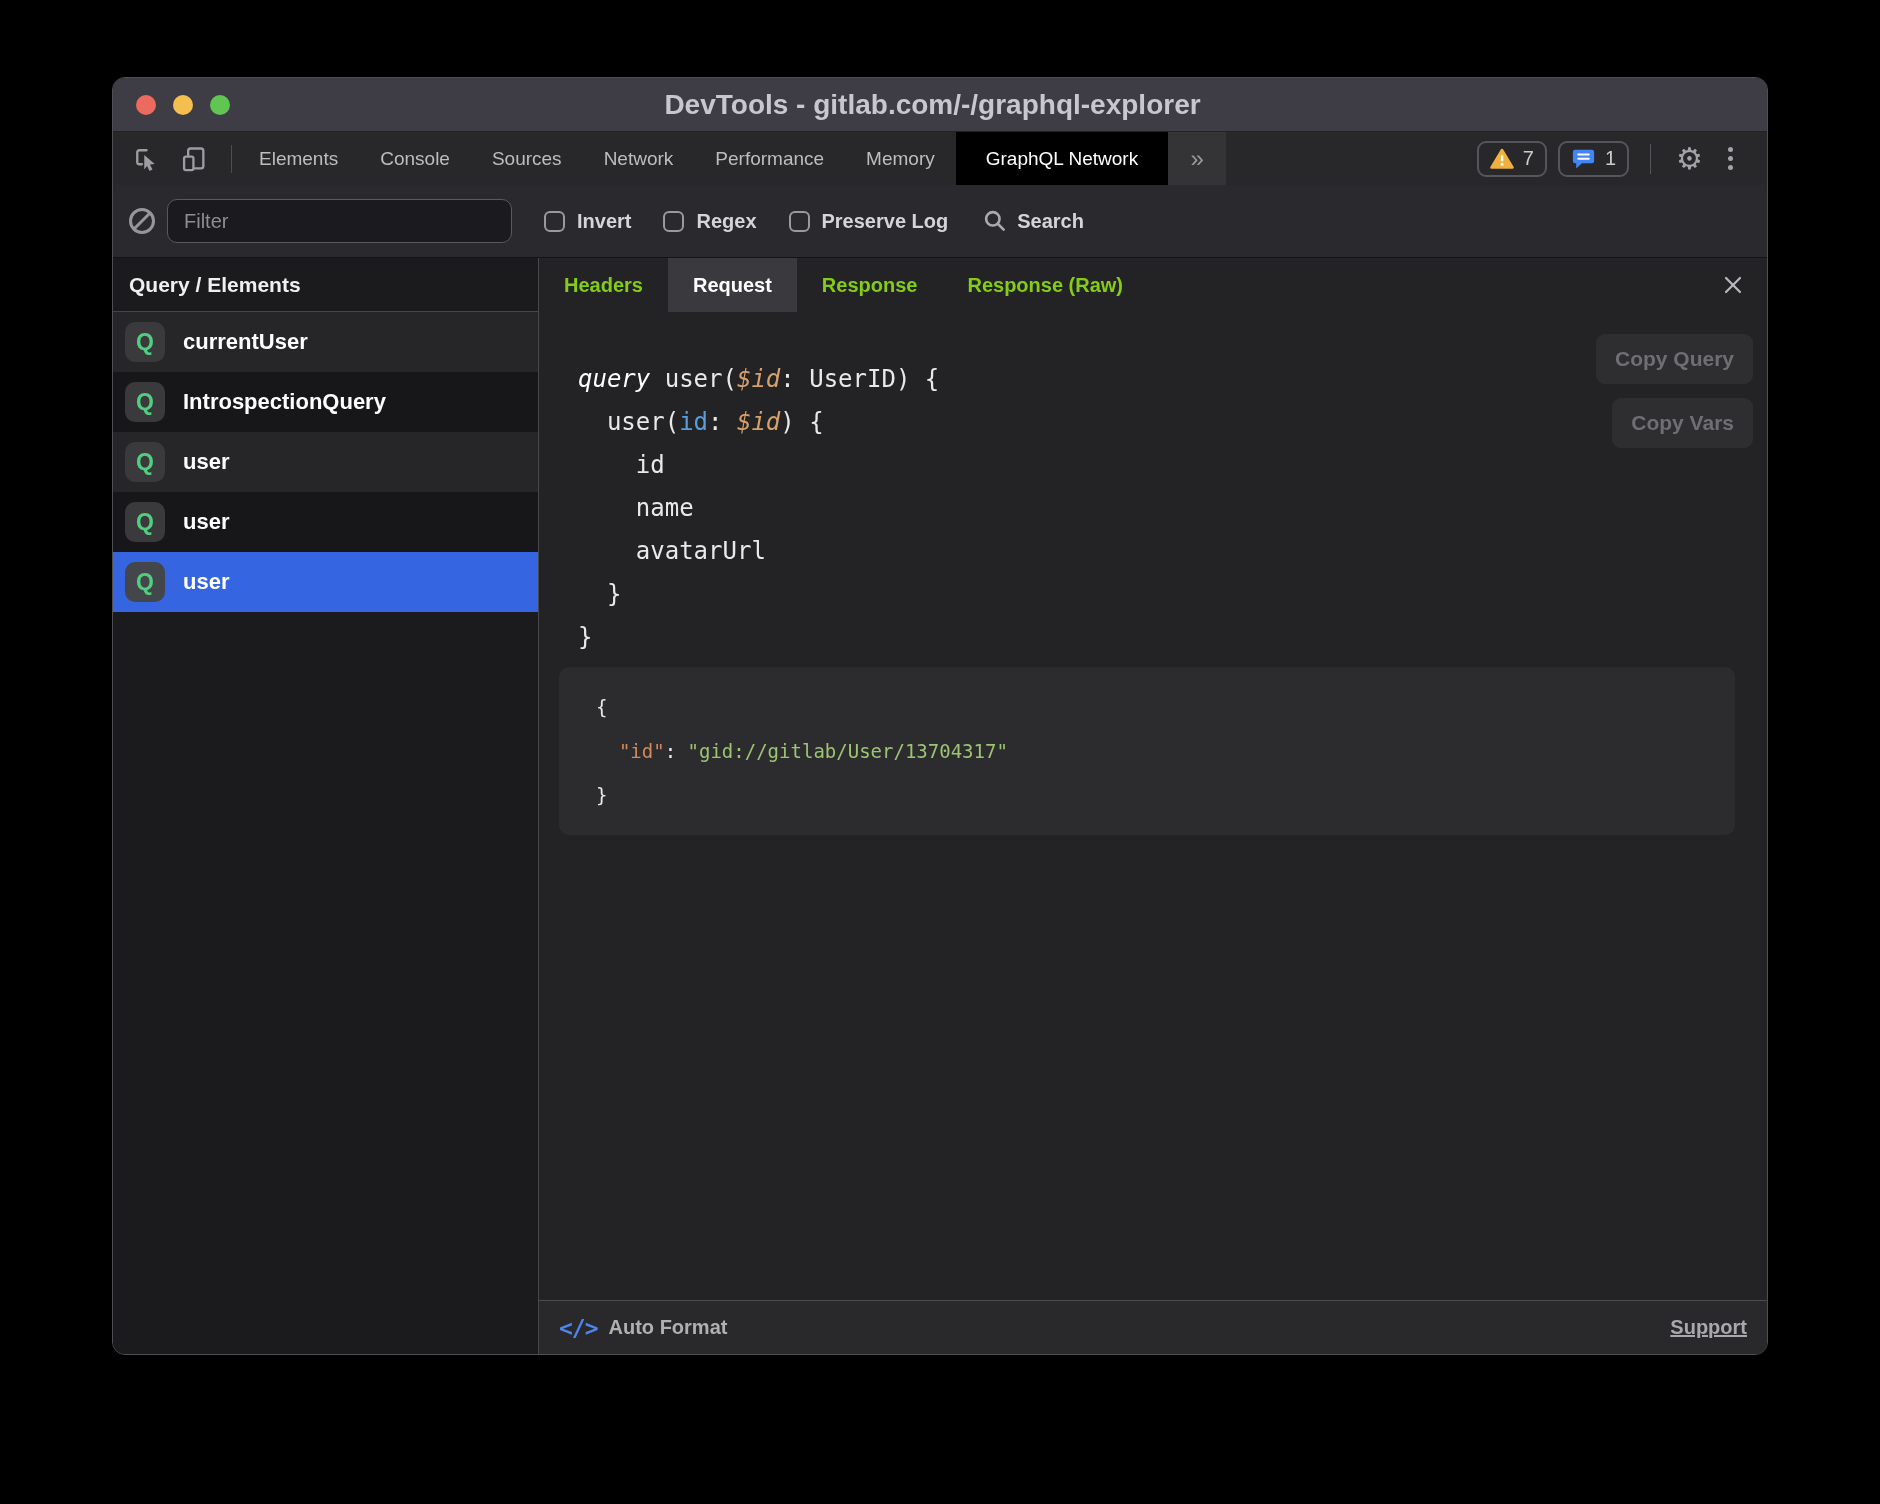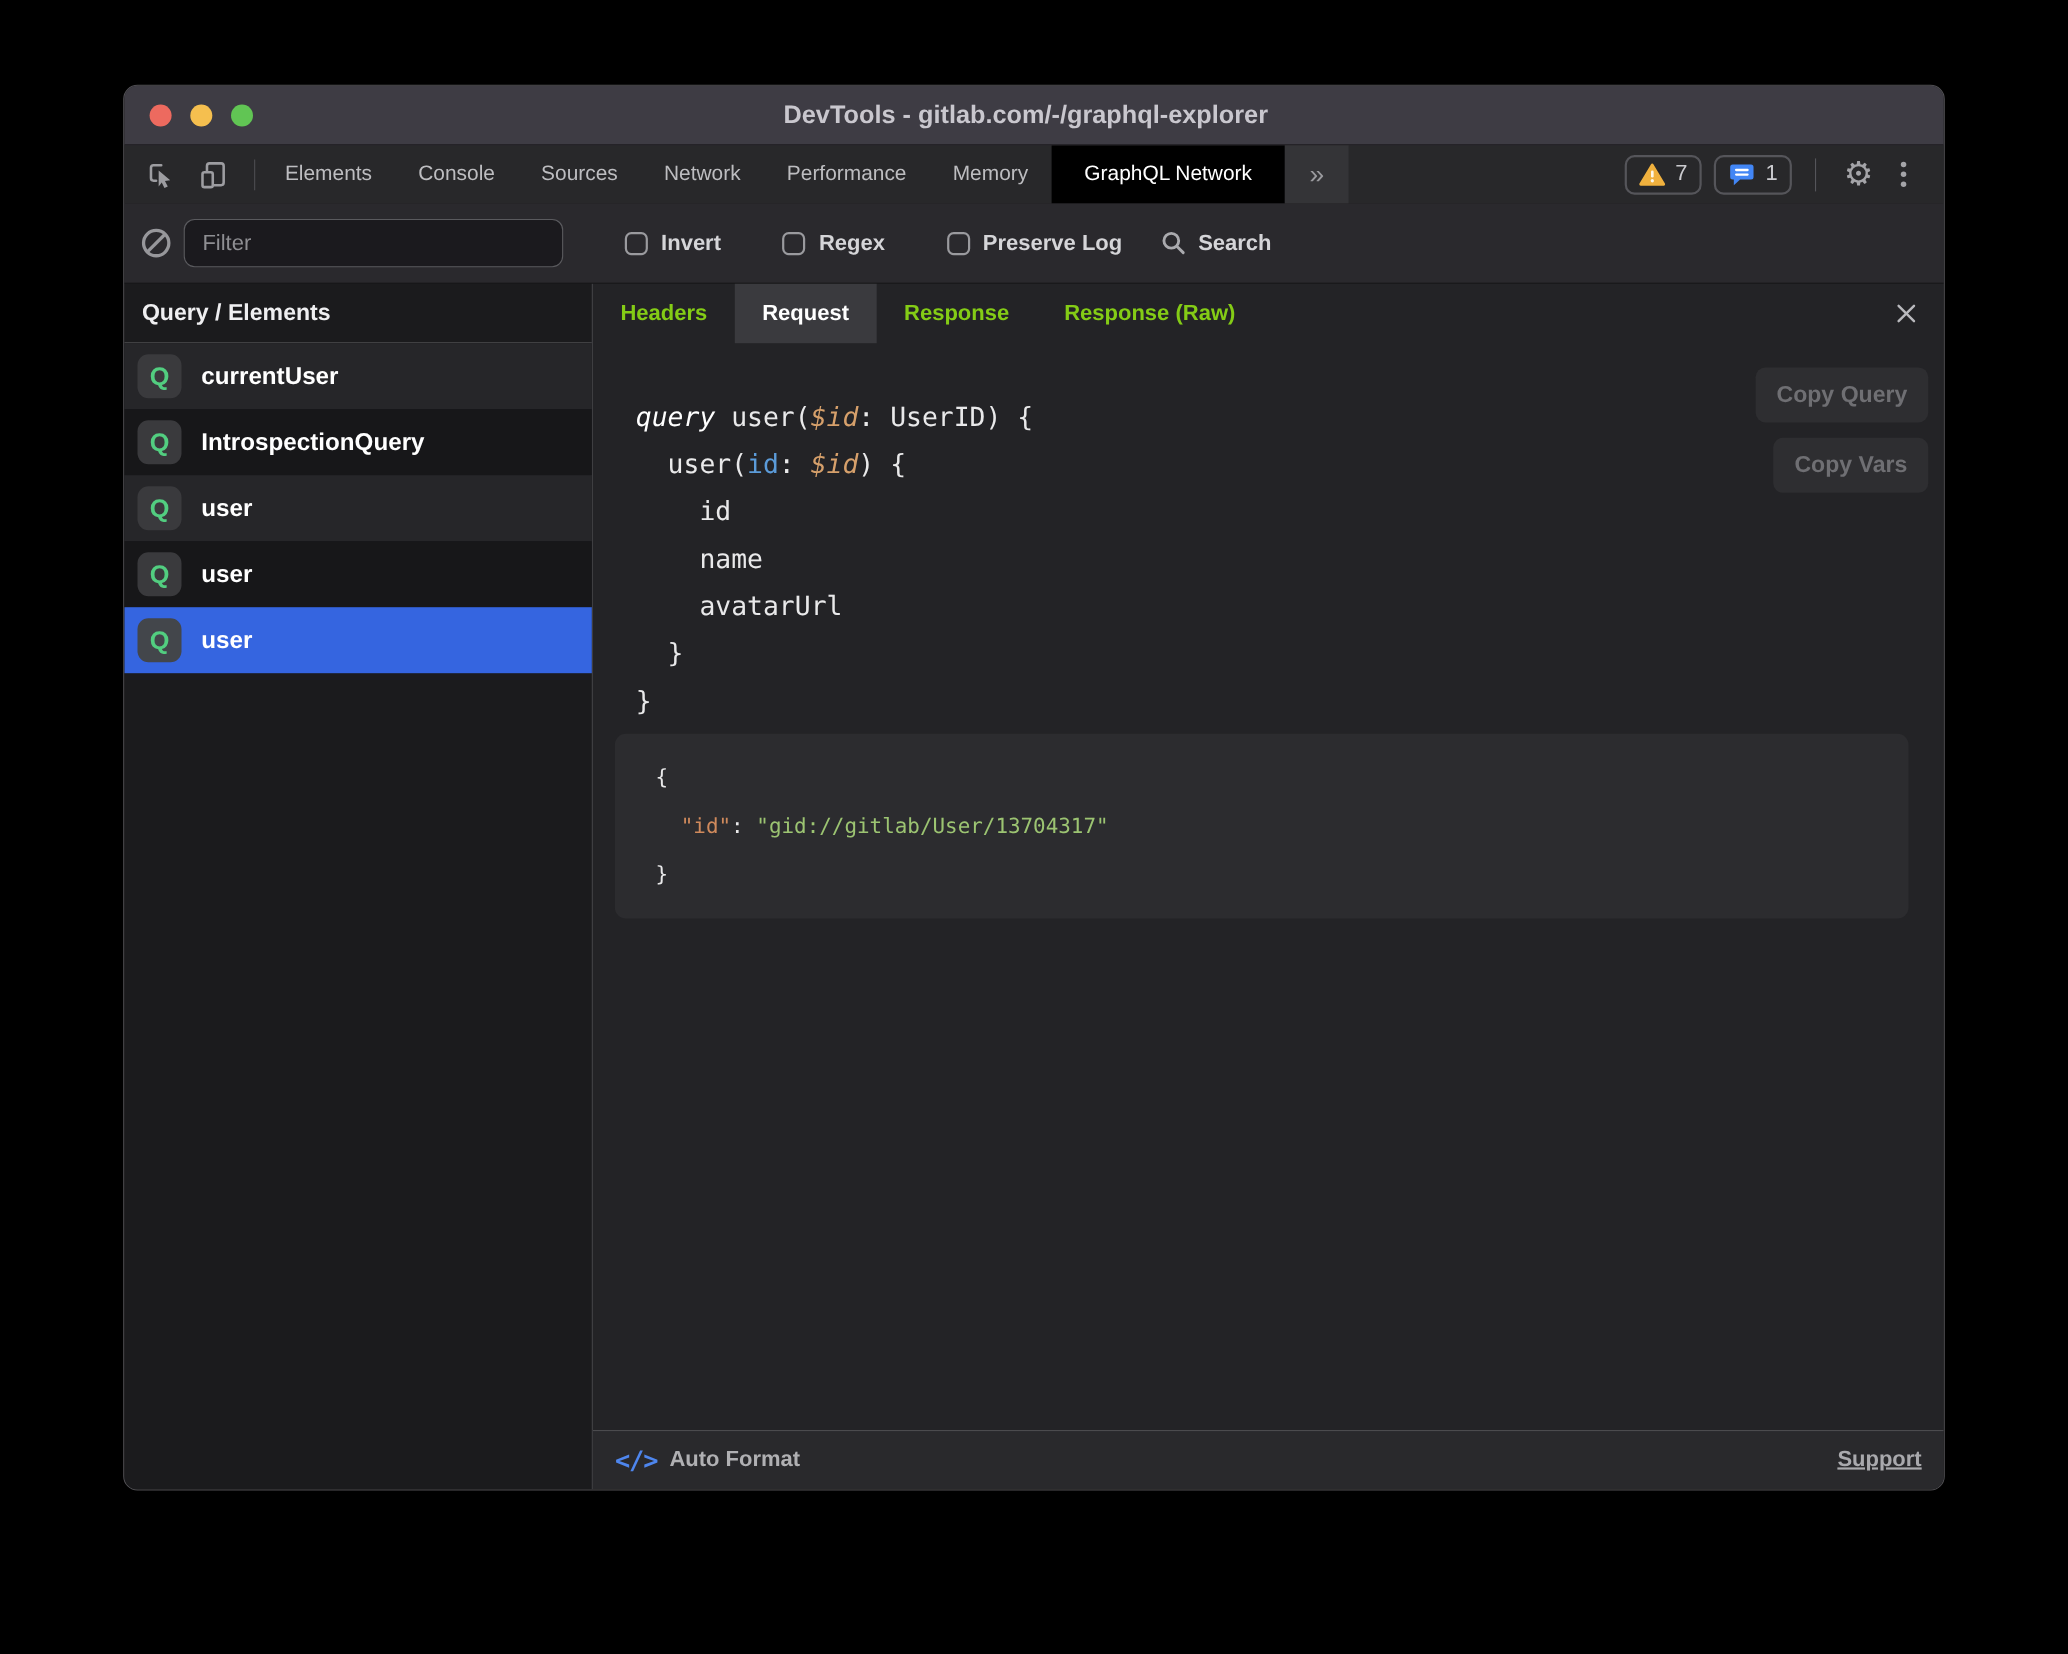--- a/index.html
+++ b/index.html
@@ -18,21 +18,21 @@
     height:54px; flex:0 0 54px; background:#3e3c44; position:relative;
     display:flex; align-items:center; border-bottom:1px solid #232126;
   }
   .traffic { display:flex; gap:17px; padding-left:23px; }
   .tl { width:20px; height:20px; border-radius:50%; display:block; }
   .tl.red { background:#ed6a5f; }
   .tl.yellow { background:#f5bf4f; }
   .tl.green { background:#61c554; }
   .win-title {
     position:absolute; left:0; right:15px; text-align:center;
-    color:#c9c7ce; font-size:23px; font-weight:700; pointer-events:none;
+    color:#c9c7ce; font-size:28px; font-weight:700; pointer-events:none;
   }
   
   .tabbar {
     height:53px; flex:0 0 53px; background:#28282a;
     display:flex; align-items:stretch;
   }
   .tool-icons { display:flex; align-items:center; padding-left:16px; gap:14px; }
   .tool-btn { display:flex; align-items:center; justify-content:center; width:34px; height:34px; }
   .vdiv { width:1px; height:28px; background:#4c4c50; align-self:center; margin:0 6px; }
   .tabs { display:flex; align-items:stretch; }
@@ -69,21 +69,21 @@
     content:""; position:absolute; left:50%; top:-2px; bottom:-2px; width:3px;
     background:#97979b; transform:translateX(-50%) rotate(45deg);
   }
   .filter-input {
     margin-left:12px; width:345px; height:44px; background:#1b1a1e;
     border:1px solid #5a5a5e; border-radius:10px; outline:none;
     color:#dadade; font-size:20px; padding:0 16px;
     font-family:"Liberation Sans", sans-serif;
   }
   .filter-input::placeholder { color:#8e8e92; }
-  .cb-group { display:flex; align-items:center; gap:12px; margin-left:56px; }
+  .cb-group { display:flex; align-items:center; gap:12px; margin-left:32px; }
   .checkbox {
     width:21px; height:21px; border:2px solid #9a9a9e; border-radius:6px; background:transparent;
   }
   .cb-label { color:#d5d5d8; font-size:20px; font-weight:600; white-space:nowrap; }
   .search-group { display:flex; align-items:center; gap:9px; margin-left:34px; }
   
   .main { flex:1; display:flex; min-height:0; }
   .sidebar {
     width:426px; flex:0 0 426px; background:#1b1b1d; border-right:1px solid #48484b;
     display:flex; flex-direction:column;

